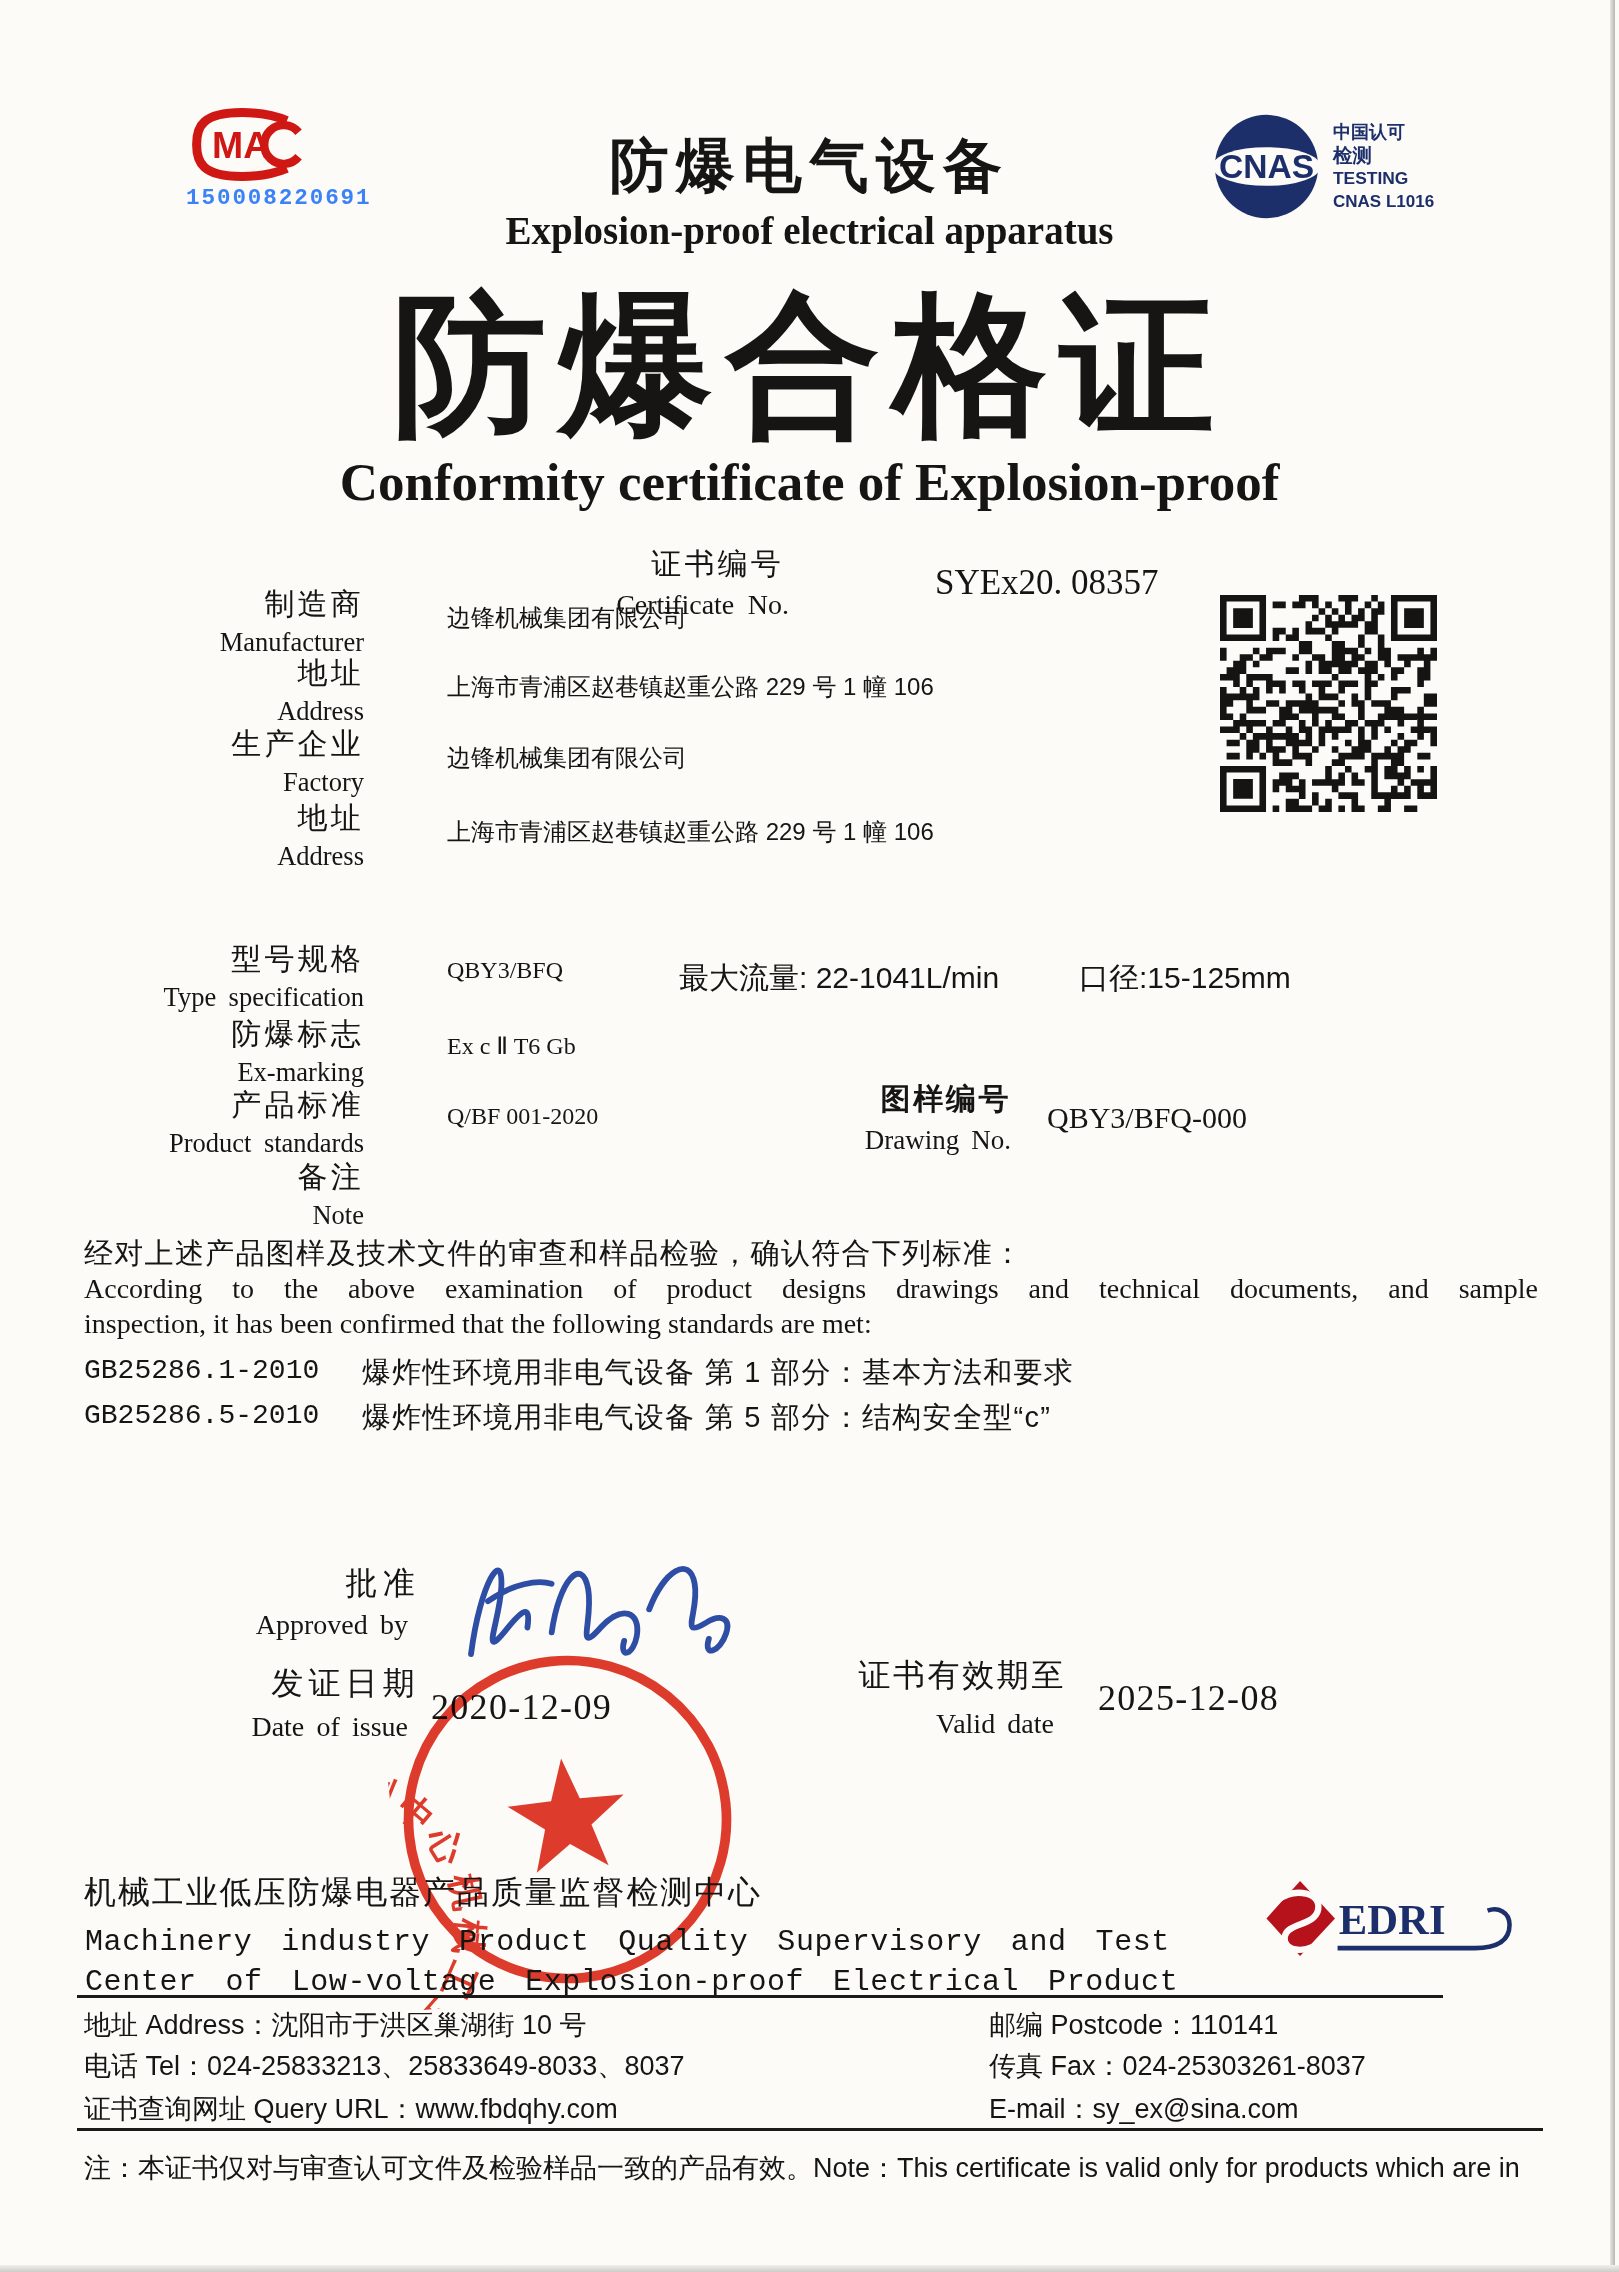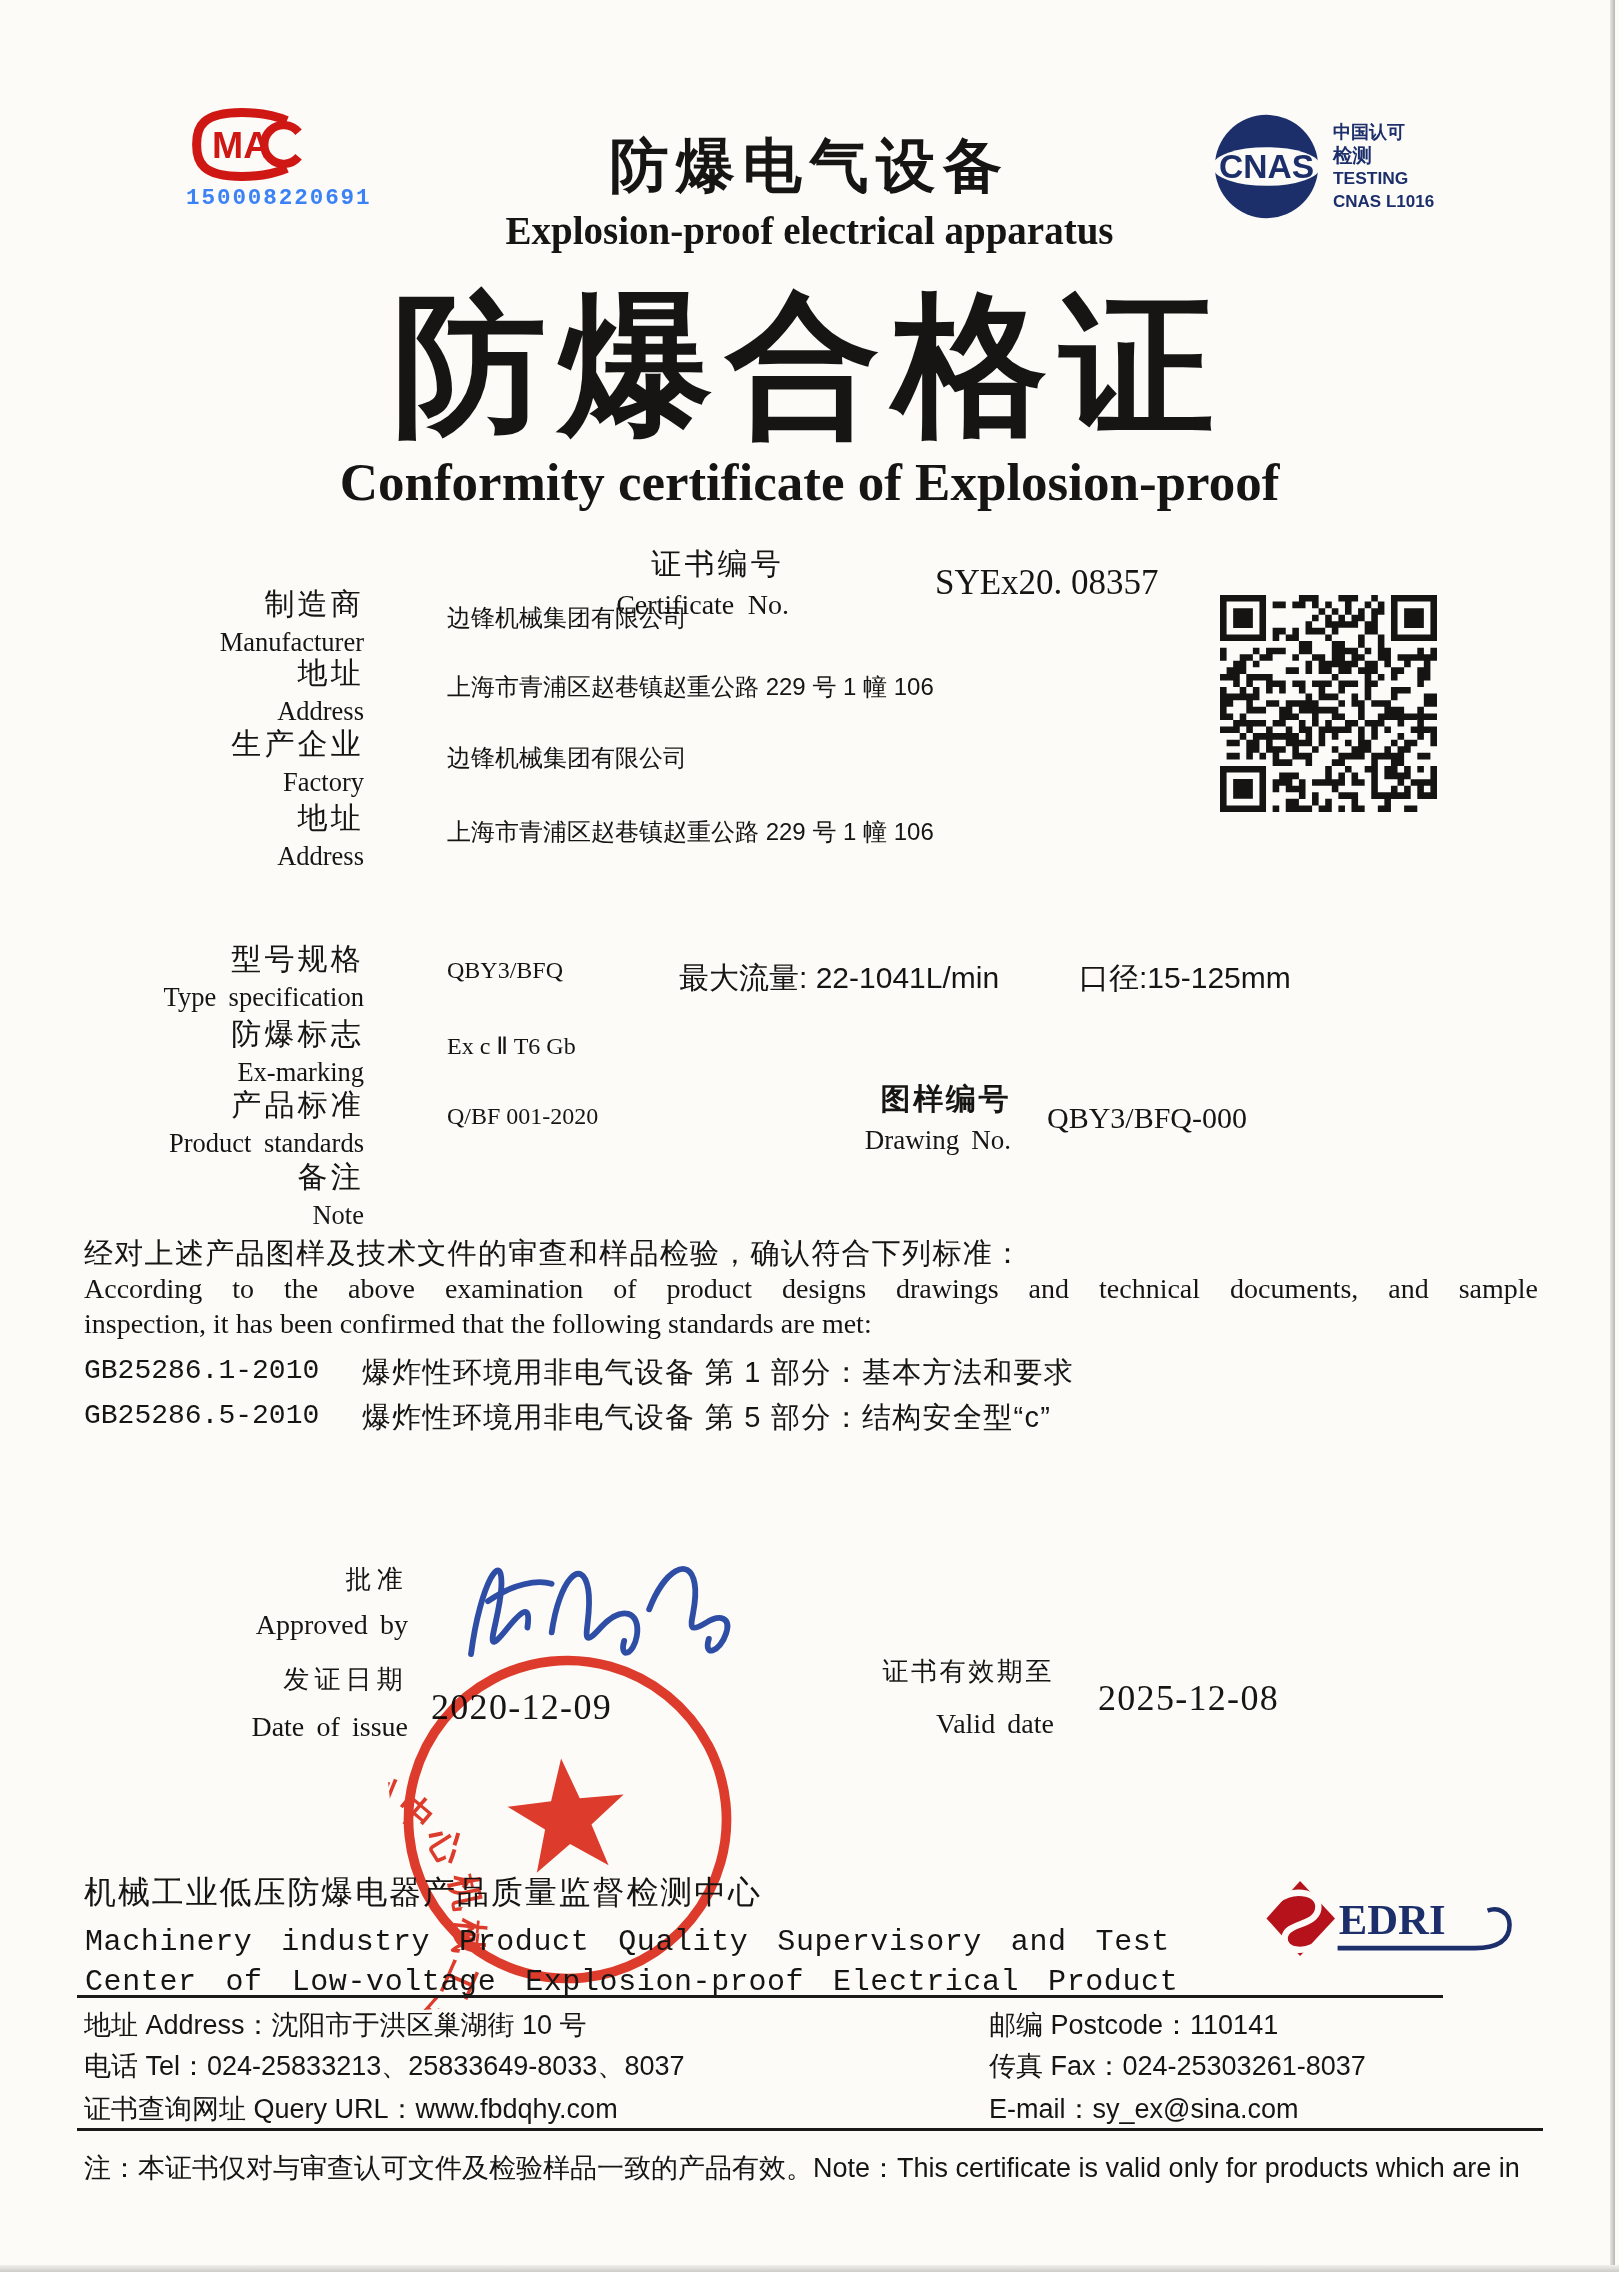--- a/index.html
+++ b/index.html
@@ -32,21 +32,21 @@
   .drw-zh{left:762px;width:249px;top:1079px;font-size:30px;letter-spacing:2.6px;text-align:right;font-weight:bold;}
   .drw-en{left:762px;width:249px;top:1125px;font-size:27px;text-align:right;word-spacing:5.2px;}
   .drw-val{left:1047px;top:1101px;font-size:30px;}
   
   .st-zh{left:84px;top:1234px;font-size:29px;letter-spacing:1.3px;}
   .st-en1{left:84px;top:1273px;width:1454px;font-size:28px;text-align:justify;text-align-last:justify;}
   .st-en2{left:84px;top:1308px;font-size:28px;}
   .gb-code{left:84px;font-size:28px;font-family:"Liberation Mono",monospace;}
   .gb-desc{left:362px;font-size:29px;letter-spacing:1.3px;}
   
-  .lab-zh{font-size:26px;letter-spacing:5.2px;white-space:nowrap;}
+  .lab-zh{font-size:32px;letter-spacing:5.2px;white-space:nowrap;padding-left:12px;}
   .lab-en{font-size:28px;word-spacing:5.2px;white-space:nowrap;}
   .dateval{font-size:36px;letter-spacing:1.3px;}
   
   .iss-zh{left:84px;top:1871px;font-size:32px;letter-spacing:1.9px;}
   .iss-en{left:85px;font-size:30px;word-spacing:10.3px;letter-spacing:0.6px;font-family:"Liberation Mono",monospace;}
   .rule{background:#1c1a18;}
   
   .ft{font-size:27px;white-space:nowrap;}
   .note{font-size:27px;white-space:nowrap;}
   .edge-r{left:1610px;top:0;width:5.2px;height:2273px;background:linear-gradient(90deg,#e9e7e3,#b9b7b3);}

